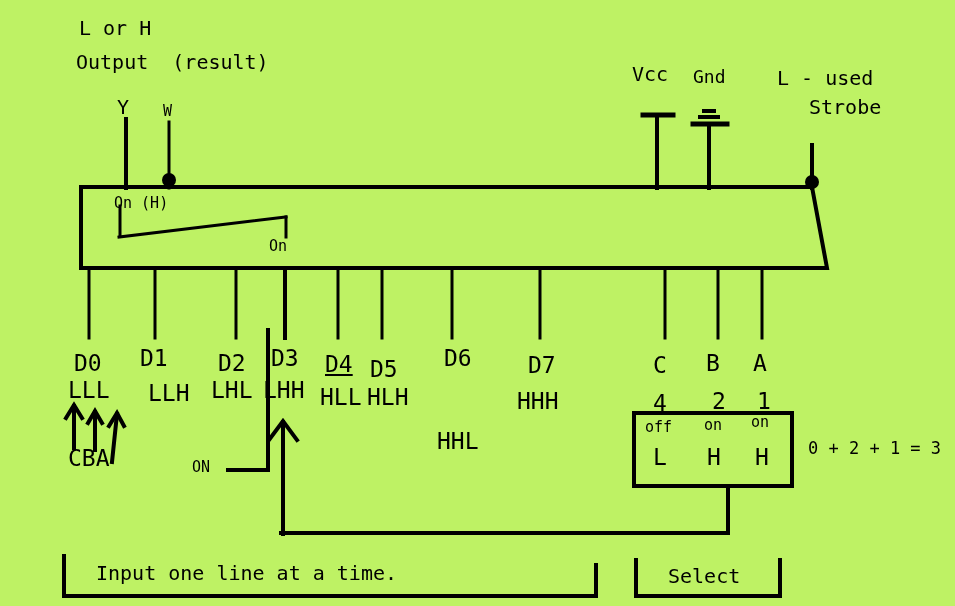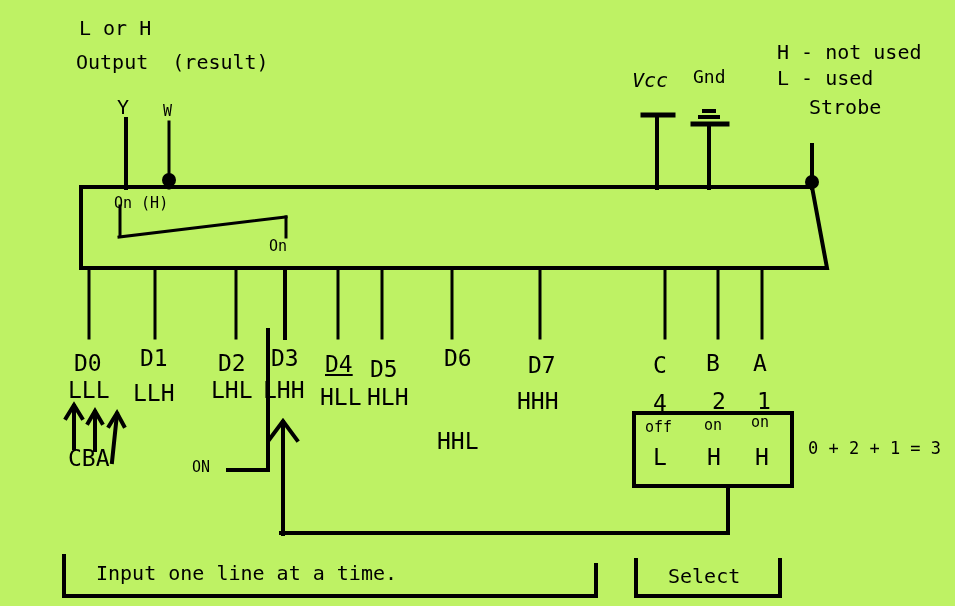--- a/index.html
+++ b/index.html
@@ -104,45 +104,44 @@
   </svg>
 
   <div class="lbl t20" style="left:79px; top:18px;">L or H</div>
 
   <div class="lbl t20" style="left:76px; top:52px;">Output  (result)</div>
 
   <div class="lbl t20" style="left:117px; top:97px;">Y</div>
 
   <div class="lbl t15" style="left:163px; top:104px;">W</div>
 
-  <div class="lbl t20" style="left:632px; top:70px;font-style:italic;">Vcc</div>
+  <div class="lbl t20" style="left:632px; top:64px;">Vcc</div>
 
   <div class="lbl t18" style="left:693px; top:68px;">Gnd</div>
 
-  <div class="lbl t20" style="left:777px; top:42px;">H - not used</div>
 
   <div class="lbl t20" style="left:777px; top:68px;">L - used</div>
 
   <div class="lbl t20" style="left:809px; top:97px;">Strobe</div>
 
   <div class="lbl t15" style="left:114px; top:196px;">On (H)</div>
 
   <div class="lbl t15" style="left:269px; top:239px;">On</div>
 
   <div class="lbl t19" style="left:74px; top:352px;">D0</div>
   <div class="lbl t19" style="left:140px; top:347px;">D1</div>
   <div class="lbl t19" style="left:218px; top:352px;">D2</div>
   <div class="lbl t19" style="left:271px; top:347px;">D3</div>
   <div class="lbl t19" style="left:325px; top:353px;text-decoration:underline;">D4</div>
   <div class="lbl t19" style="left:370px; top:358px;">D5</div>
   <div class="lbl t19" style="left:444px; top:347px;">D6</div>
   <div class="lbl t19" style="left:528px; top:354px;">D7</div>
 
   <div class="lbl t19" style="left:68px; top:379px;">LLL</div>
-  <div class="lbl t19" style="left:133px; top:382px;">LLH</div>
+  <div class="lbl t19" style="left:148px; top:382px;">LLH</div>
   <div class="lbl t19" style="left:211px; top:379px;">LHL</div>
   <div class="lbl t19" style="left:263px; top:379px;">LHH</div>
   <div class="lbl t19" style="left:320px; top:386px;">HLL</div>
   <div class="lbl t19" style="left:367px; top:386px;">HLH</div>
   <div class="lbl t19" style="left:437px; top:386px;margin-top:44px;">HHL</div>
   <div class="lbl t19" style="left:517px; top:390px;">HHH</div>
 
   <div class="lbl t19" style="left:68px; top:447px;">CBA</div>
 
   <div class="lbl t15" style="left:192px; top:460px;">ON</div>

